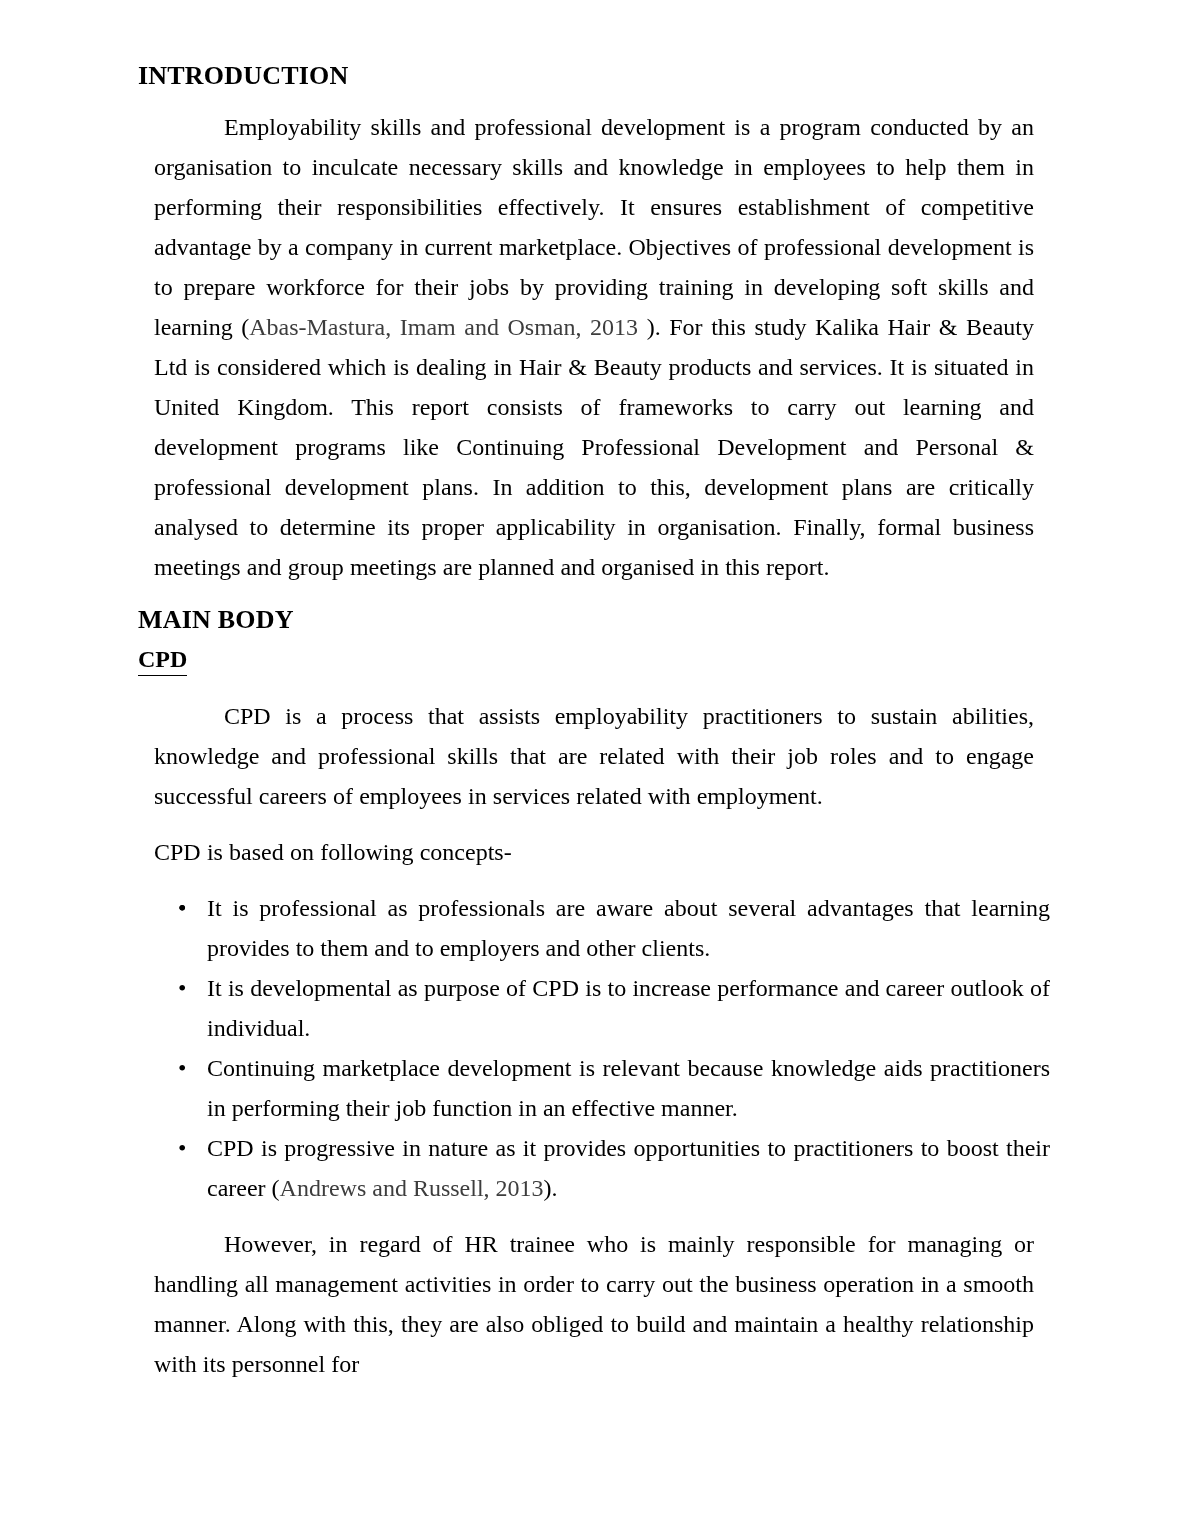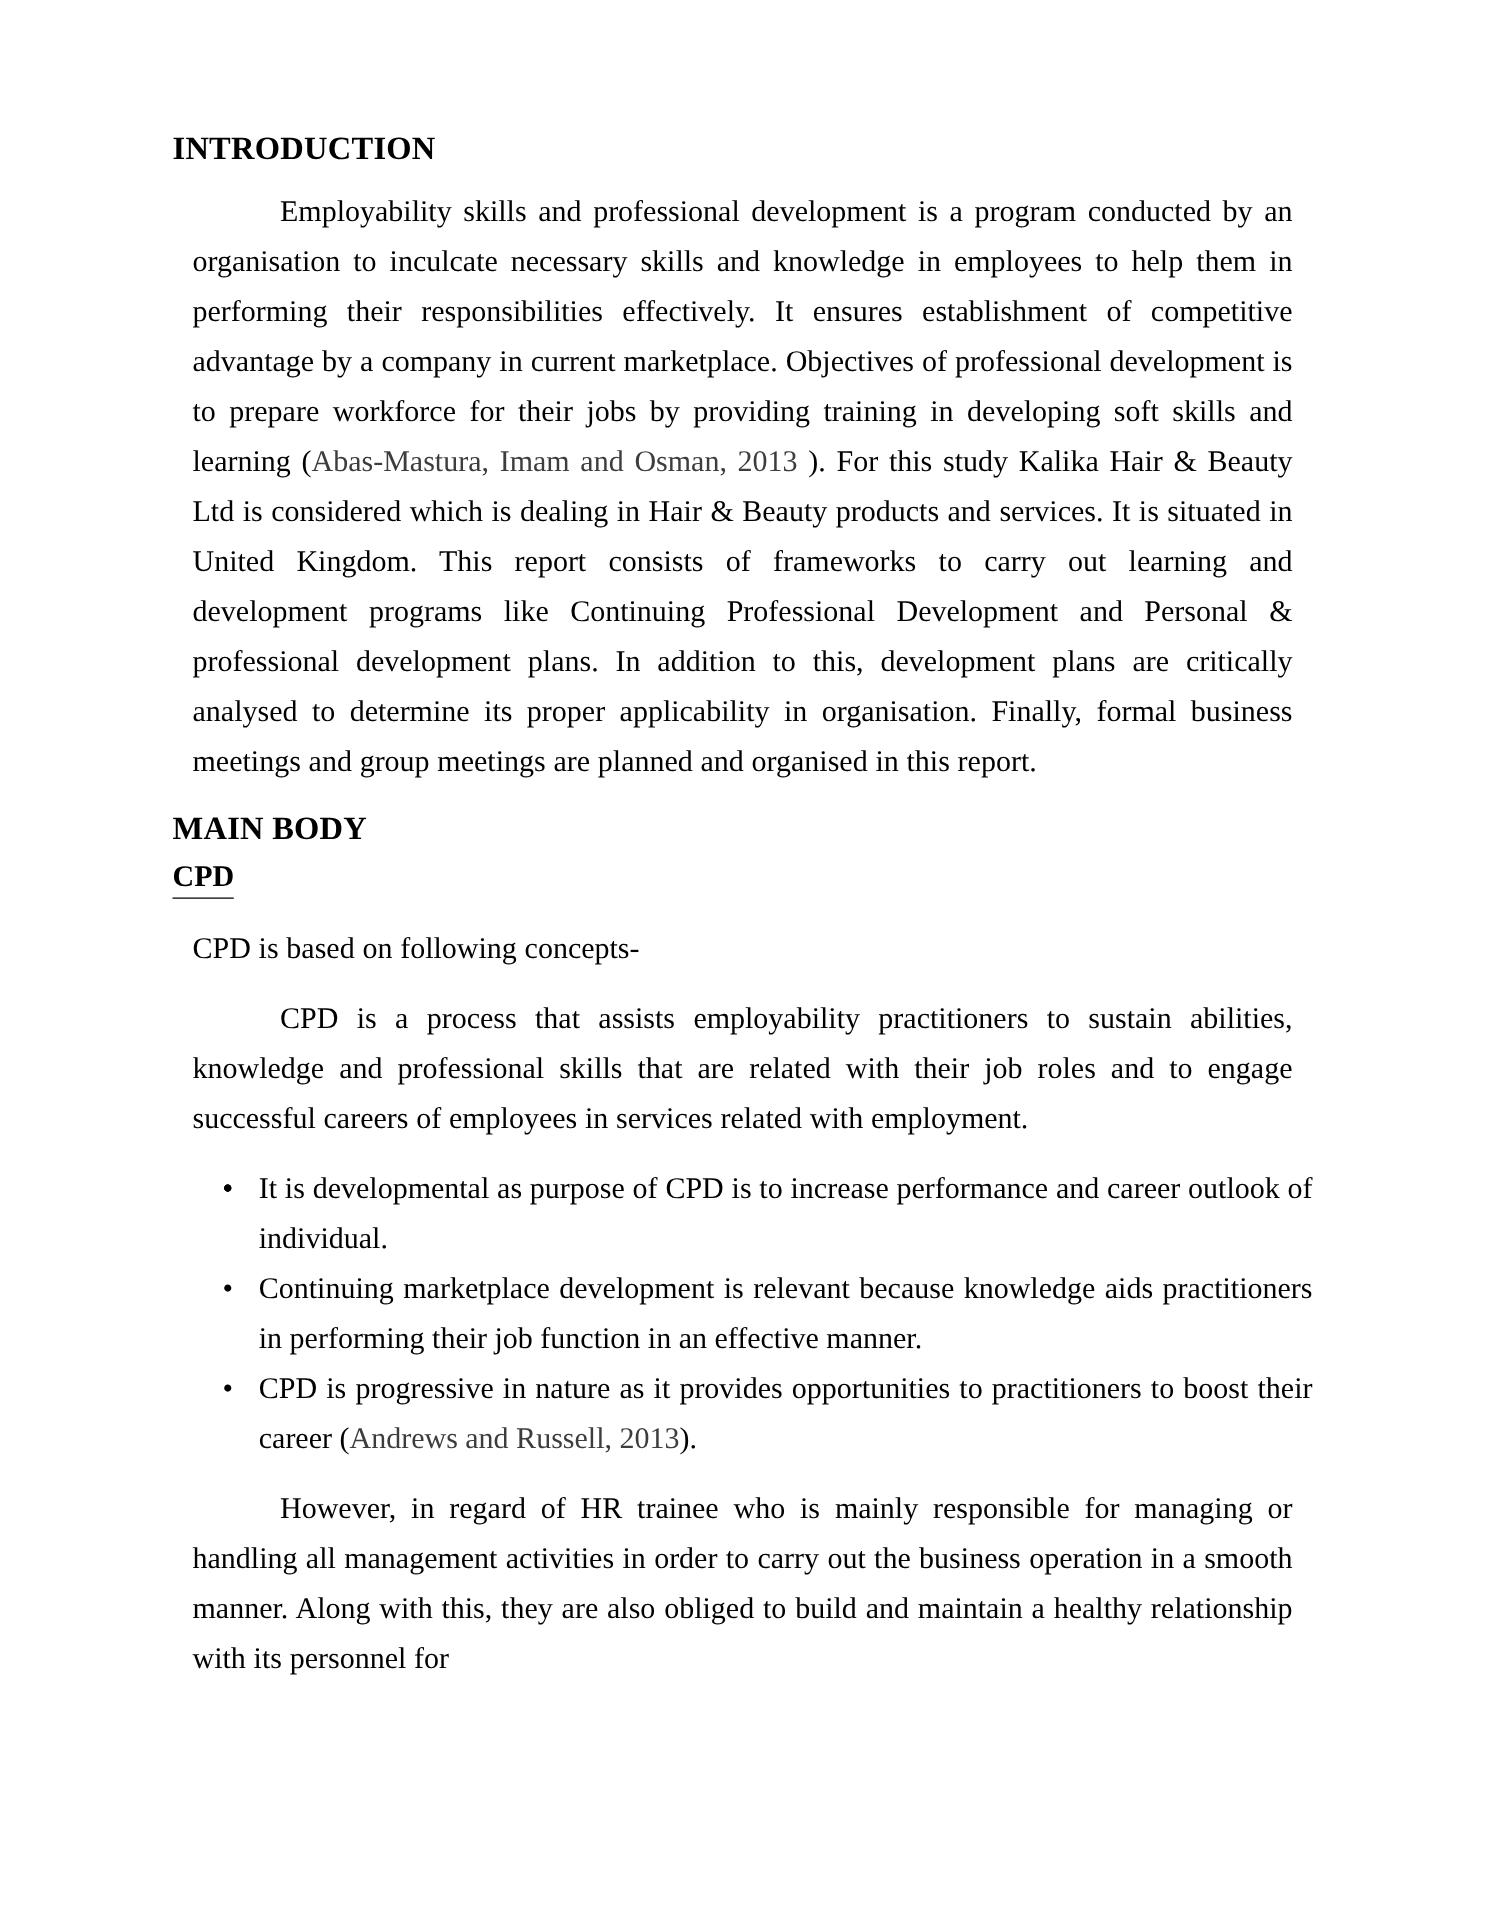--- a/index.html
+++ b/index.html
@@ -13,21 +13,21 @@
     overflow: hidden;
     font-family: "Liberation Serif", "DejaVu Serif", serif;
     color: #000000;
   }
   .page {
     position: relative;
     width: 1124px;
     height: 1540px;
     background: #ffffff;
     box-sizing: border-box;
-    padding: 104px 140px 0 138px;
+    padding: 61px 140px 0 138px;
   }
   .content {
     width: 912px;
   }
   h1.section-heading {
     font-size: 26px;
     font-weight: bold;
     line-height: 1.15;
     margin: 0 0 6px 0;
     letter-spacing: 0.2px;
@@ -103,30 +103,31 @@
     <p class="body-text indent">
       <span>Employability skills and professional development is a program conducted by an organisation to inculcate necessary skills and knowledge in employees to help them in performing their responsibilities effectively. It ensures establishment of competitive advantage by a company in current marketplace. Objectives of professional development is to prepare workforce for their jobs by providing training in developing soft skills and learning (</span><span class="cite">Abas-Mastura, Imam and Osman, 2013 </span><span>). For this study Kalika Hair &amp; Beauty Ltd is considered which is dealing in Hair &amp; Beauty products and services. It is situated in United Kingdom. This report consists of frameworks to carry out learning and development programs like Continuing Professional Development and Personal &amp;  professional development plans. In addition to this, development plans are critically analysed to determine its proper applicability in organisation. Finally, formal business meetings and group meetings are planned and organised in this report.</span>
     </p>
 
     <h1 class="section-heading second">MAIN BODY</h1>
 
     <div class="subheading-wrap">
       <span class="subheading">CPD </span>
     </div>
 
+    <p class="body-text indent">CPD is a process that assists employability practitioners to sustain abilities, knowledge and professional skills that are related with their job roles and to engage successful careers of employees in services related with employment.</p>
+
     <p class="body-text noindent">CPD is based on following concepts-</p>
-
-    <p class="body-text indent">CPD is a process that assists employability practitioners to sustain abilities, knowledge and professional skills that are related with their job roles and to engage successful careers of employees in services related with employment.</p>
 
     <ul class="bullets">
       <li>
         <span class="dot">•</span>
       </li>
       <li>
         <span class="dot">•</span>
+        <span>It is professional as professionals are aware about several advantages that learning provides to them and to employers and other clients.</span>
       </li>
       <li>
         <span class="dot">•</span>
         <span>It is developmental as purpose of CPD is to increase performance and career outlook of individual.</span>
       </li>
       <li>
         <span class="dot">•</span>
         <span>Continuing marketplace development is relevant because knowledge aids practitioners in performing their job function in an effective manner.</span>
       </li>
       <li>

